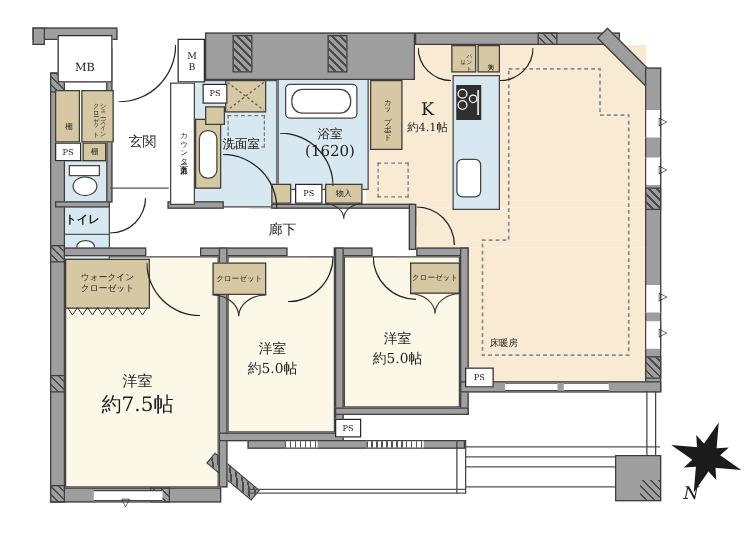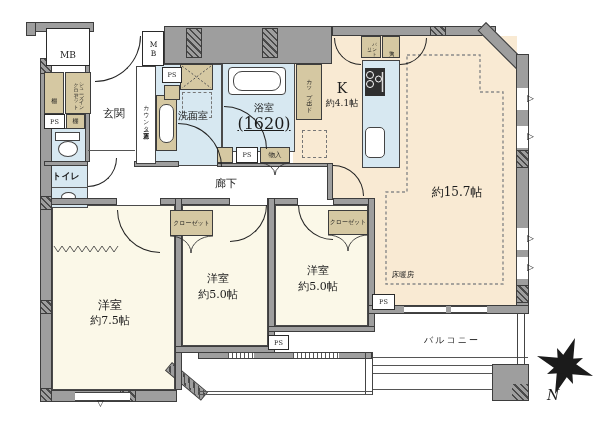--- a/index.html
+++ b/index.html
@@ -110,20 +110,24 @@
   <div class="abs tan" style="left:65px;top:72px;width:26px;height:42px;">
     <span class="vt" style="font-size:5px;">シューズイン
 クローゼット</span>
   </div>
   <div class="abs wbox" style="left:44px;top:114px;width:21px;height:15px;">
     <span style="font-size:6.5px;">PS</span>
   </div>
   <div class="abs tan" style="left:66px;top:114px;width:19px;height:15px;">
     <span style="font-size:6px;">棚</span>
   </div>
+  <div class="abs tan" style="left:52px;top:207px;width:68px;height:40px;">
+    <span class="lbl" style="font-size:7px;">ウォークイン
+クローゼット</span>
+  </div>
   <div class="abs tan" style="left:170px;top:210px;width:43px;height:26px;">
     <span style="font-size:6px;">クローゼット</span>
   </div>
   <div class="abs tan" style="left:328px;top:210px;width:40px;height:25px;">
     <span style="font-size:6px;">クローゼット</span>
   </div>
   <div class="abs wbox" style="left:136px;top:66px;width:20px;height:98px;border:1px solid #444;">
     <span class="vt" style="font-size:6px;">カウンター下部下足入</span>
   </div>
   <div class="abs wbox" style="left:162px;top:67px;width:20px;height:16px;">
@@ -203,27 +207,25 @@
   <div class="abs arc arc-bl" style="left:298px;top:205px;width:35px;height:35px;"></div>
   <div class="abs arc arc-tr" style="left:333px;top:165px;width:31px;height:31px;"></div>
   <div class="abs arc arc-bl" style="left:334px;top:38px;width:27px;height:27px;"></div>
   <div class="abs arc arc-br" style="left:400px;top:38px;width:27px;height:27px;"></div>
 
   <div class="abs lbl" style="left:89px;top:107px;width:50px;font-size:11px;">玄関</div>
   <div class="abs lbl" style="left:196px;top:177px;width:60px;font-size:11px;">廊下</div>
   <div class="abs lbl" style="left:44px;top:171px;width:44px;font-size:9px;font-weight:bold;">トイレ</div>
   <div class="abs lbl" style="left:163px;top:109px;width:60px;font-size:10px;">洗面室</div>
   <div class="abs lbl" style="left:234px;top:101px;width:60px;font-size:10px;">浴室</div>
-  <div class="abs lbl" style="left:234px;top:114px;width:60px;font-size:16px;text-decoration:underline;">(1620)</div>
+  <div class="abs lbl" style="left:234px;top:114px;width:60px;font-size:12px;">(1620)</div>
   <div class="abs lbl" style="left:327px;top:79px;width:30px;font-size:14px;">K</div>
   <div class="abs lbl" style="left:321px;top:98px;width:42px;font-size:9px;">約4.1帖</div>
-  <div class="abs lbl" style="left:419px;top:185px;width:76px;font-size:12px;">約15.7帖</div>
   <div class="abs lbl" style="left:85px;top:298px;width:50px;font-size:12px;">洋室</div>
-  <div class="abs lbl" style="left:78px;top:314px;width:64px;font-size:11px;">約7.5帖</div>
+  <div class="abs lbl" style="left:78px;top:314px;width:64px;font-size:16px;">約7.5帖</div>
   <div class="abs lbl" style="left:193px;top:272px;width:50px;font-size:11px;">洋室</div>
   <div class="abs lbl" style="left:188px;top:288px;width:60px;font-size:11px;">約5.0帖</div>
   <div class="abs lbl" style="left:293px;top:264px;width:50px;font-size:11px;">洋室</div>
   <div class="abs lbl" style="left:288px;top:280px;width:60px;font-size:11px;">約5.0帖</div>
   <div class="abs lbl" style="left:387px;top:270px;width:32px;font-size:7.5px;">床暖房</div>
-  <div class="abs lbl" style="left:402px;top:335px;width:100px;font-size:9px;letter-spacing:2px;">バルコニー</div>
   <div class="abs lbl" style="left:538px;top:386px;width:30px;font-size:14px;font-style:italic;">N</div>
 
 </div>
 
 </body></html>

